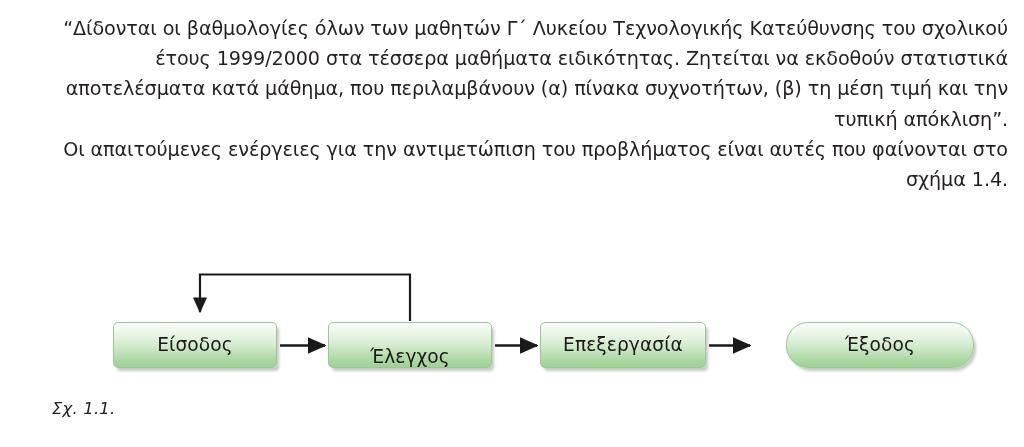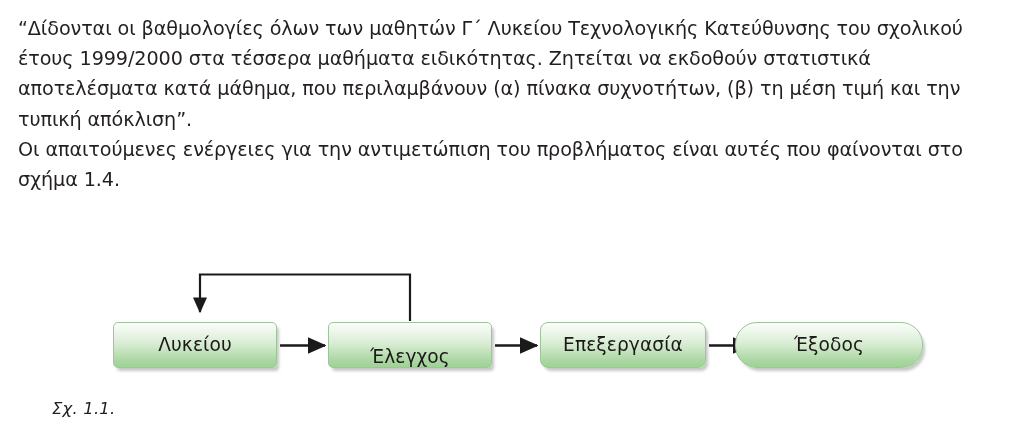--- a/index.html
+++ b/index.html
@@ -24,21 +24,21 @@
     left: 18px;
     top: 14px;
     width: 990px;
   }
   .para {
     margin: 0;
     font-size: 19.2px;
     line-height: 30.2px;
     letter-spacing: -0.1px;
     color: #231f20;
-    text-align: left;
+    text-align: right;
     white-space: pre-wrap;
   }
   .para + .para { margin-top: 0; }
 
   
   .figure {
     position: absolute;
     left: 0;
     top: 0;
     width: 1024px;
@@ -68,22 +68,22 @@
     font-family: "DejaVu Sans", "Liberation Sans", sans-serif;
     font-size: 18.6px;
     color: #1c1a19;
     letter-spacing: 0.1px;
     line-height: 1;
     white-space: nowrap;
   }
 
   .node-1 { left: 113px; top: 322px; width: 164px; }
   .node-2 { left: 328px; top: 322px; width: 164px; align-items: flex-end; }
-  .node-3 { left: 540px; top: 322px; width: 166px; border-radius: 8px; }
-  .node-4 { left: 735px; top: 322px; width: 188px; border-radius: 22px; }
+  .node-3 { left: 540px; top: 322px; width: 166px; }
+  .node-4 { left: 786px; top: 322px; width: 188px; border-radius: 22px; }
 
   .wire-svg {
     position: absolute;
     left: 0;
     top: 0;
     width: 1024px;
     height: 447px;
     overflow: visible;
   }
 
@@ -123,21 +123,21 @@
     <line x1="280" y1="345.5" x2="325" y2="345.5" stroke="#1a1a1a" stroke-width="2.6" marker-end="url(#ah)"></line>
 
     <line x1="495" y1="345.5" x2="537" y2="345.5" stroke="#1a1a1a" stroke-width="2.6" marker-end="url(#ah)"></line>
 
     <line x1="709" y1="345.5" x2="750" y2="345.5" stroke="#1a1a1a" stroke-width="2.6" marker-end="url(#ah)"></line>
 
     <path d="M 410 321 L 410 274.5 L 200 274.5 L 200 312" fill="none" stroke="#1a1a1a" stroke-width="2.2" marker-end="url(#ahd)"></path>
   </svg>
 
   <div class="node node-1">
-    <span class="node-label">Λυκείου</span>
+    <span class="node-label">Είσοδος</span>
   </div>
 
   <div class="node node-2">
     <span class="node-label">Έλεγχος</span>
   </div>
 
   <div class="node node-3">
     <span class="node-label">Επεξεργασία</span>
   </div>
 

